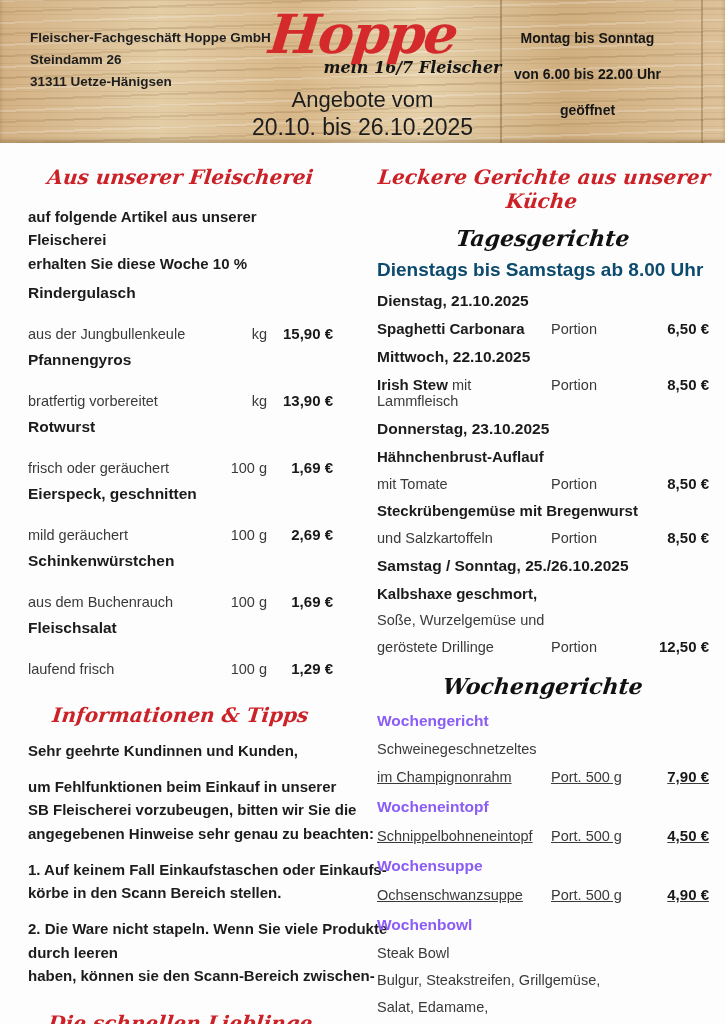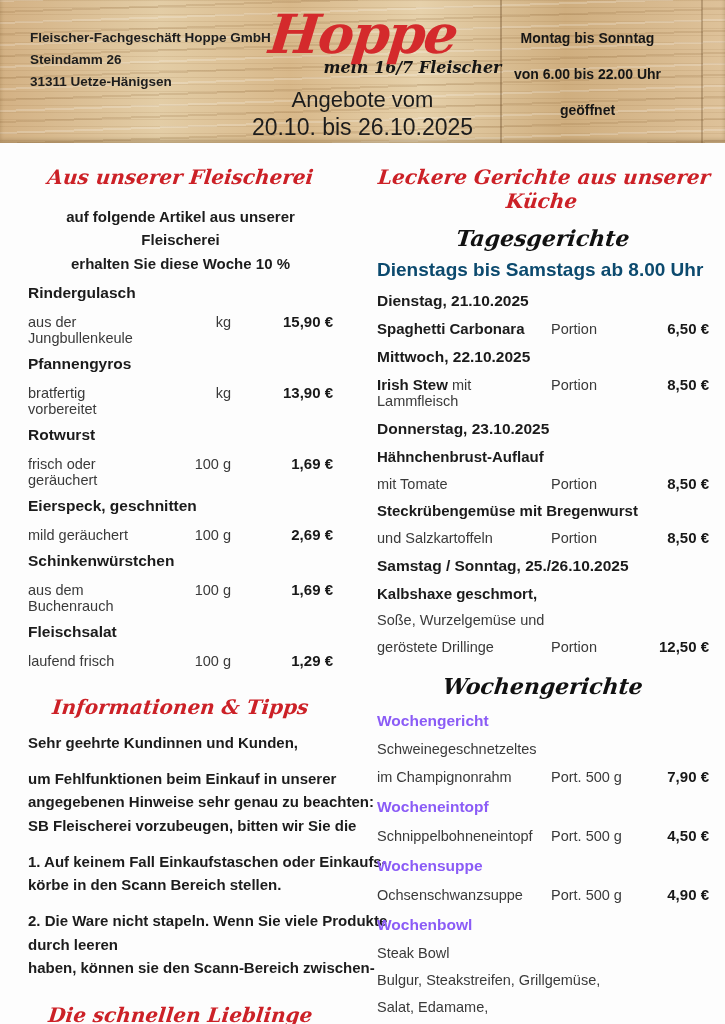--- a/index.html
+++ b/index.html
@@ -34,25 +34,25 @@
   
   .columns{display:flex;padding:16px 16px 0 28px;}
   .col-left{width:305px;flex:none;}
   .col-right{flex:1;margin-left:44px;}
 
   .script-red{color:#cc2127;font-family:"DejaVu Serif",serif;font-style:italic;font-weight:bold;
     font-size:20px;text-align:center;margin:6px 0 12px;transform:skewX(-6deg);}
   .script-black{color:#111;font-family:"DejaVu Serif",serif;font-style:italic;font-weight:bold;
     font-size:22px;text-align:center;margin:12px 0 8px;transform:skewX(-6deg);}
 
-  .intro{font-weight:bold;font-size:15px;text-align:center;line-height:1.55;margin:16px 0 8px;color:#1c1c1c;}
+  .intro{font-weight:bold;font-size:15px;text-align:left;line-height:1.55;margin:16px 0 8px;color:#1c1c1c;}
 
   .prod{margin-top:9px;}
   .prod-name{font-weight:bold;font-size:15.5px;color:#1b1b1b;}
-  .prod-line{display:flex;align-items:baseline;margin-top:11px;font-size:14.5px;color:#3a3a3a;gap:36px;}
+  .prod-line{display:flex;align-items:baseline;margin-top:23px;font-size:14.5px;color:#3a3a3a;}
   .prod-desc{flex:1;}
   .prod-unit{width:48px;text-align:right;}
   .prod-price{width:66px;text-align:right;font-weight:bold;color:#181818;font-size:15px;}
 
   .info-block{font-weight:bold;font-size:15px;line-height:1.55;color:#1c1c1c;margin:0 0 13px;}
   .info-block div{white-space:nowrap;}
 
   .fav-section{position:relative;}
   .fav-row{margin-top:10px;font-size:14.5px;color:#3a3a3a;}
   .fav-name{font-weight:bold;font-size:15.5px;color:#1b1b1b;}
@@ -63,21 +63,21 @@
   .sub-bold{text-align:left;font-weight:bold;font-size:19px;margin:2px 0 6px;color:#0c4a6e;}
   .day{font-weight:bold;font-size:15.5px;color:#1b1b1b;margin-top:11px;}
   .dish-line{display:flex;align-items:baseline;margin-top:10px;font-size:14.5px;color:#3a3a3a;}
   .dish-text{flex:1;}
   .dish-b{font-weight:bold;color:#1b1b1b;font-size:15px;}
   .dish-unit{width:92px;text-align:left;}
   .dish-price{width:66px;text-align:right;font-weight:bold;color:#181818;font-size:15px;}
 
   .wk-label{font-weight:bold;font-size:15.5px;color:#8b5cf6;margin-top:13px;}
   .wk-line{margin-top:11px;font-size:14.5px;color:#3a3a3a;}
-  .wk-last{display:flex;align-items:flex-end;margin-top:11px;font-size:14.5px;color:#3a3a3a;}
+  .wk-last{display:flex;align-items:flex-end;margin-top:11px;font-size:14.5px;color:#3a3a3a;text-decoration:underline;}
   .wk-text{flex:1;}
 </style>
 </head>
 <body>
 
 <div class="page">
 
   <header class="wood">
     <div class="address">
       <div>Fleischer-Fachgeschäft Hoppe GmbH</div>
@@ -154,22 +154,22 @@
           <span class="prod-desc">laufend frisch</span>
           <span class="prod-unit">100 g</span>
           <span class="prod-price">1,29 €</span>
         </div>
       </div>
 
       <h2 class="script-red" style="margin-top:26px;">Informationen &amp; Tipps</h2>
       <div class="info-block">Sehr geehrte Kundinnen und Kunden,</div>
       <div class="info-block">
         <div>um Fehlfunktionen beim Einkauf in unserer</div>
+        <div>SB Fleischerei vorzubeugen, bitten wir Sie die</div>
         <div>angegebenen Hinweise sehr genau zu beachten:</div>
-        <div>SB Fleischerei vorzubeugen, bitten wir Sie die</div>
       </div>
       <div class="info-block">
         <div>1. Auf keinem Fall Einkaufstaschen oder Einkaufs-</div>
         <div>körbe in den Scann Bereich stellen.</div>
       </div>
       <div class="info-block">
         <div>2. Die Ware nicht stapeln. Wenn Sie viele Produkte</div>
         <div>durch leeren</div>
         <div>haben, können sie den Scann-Bereich zwischen-</div>
       </div>

